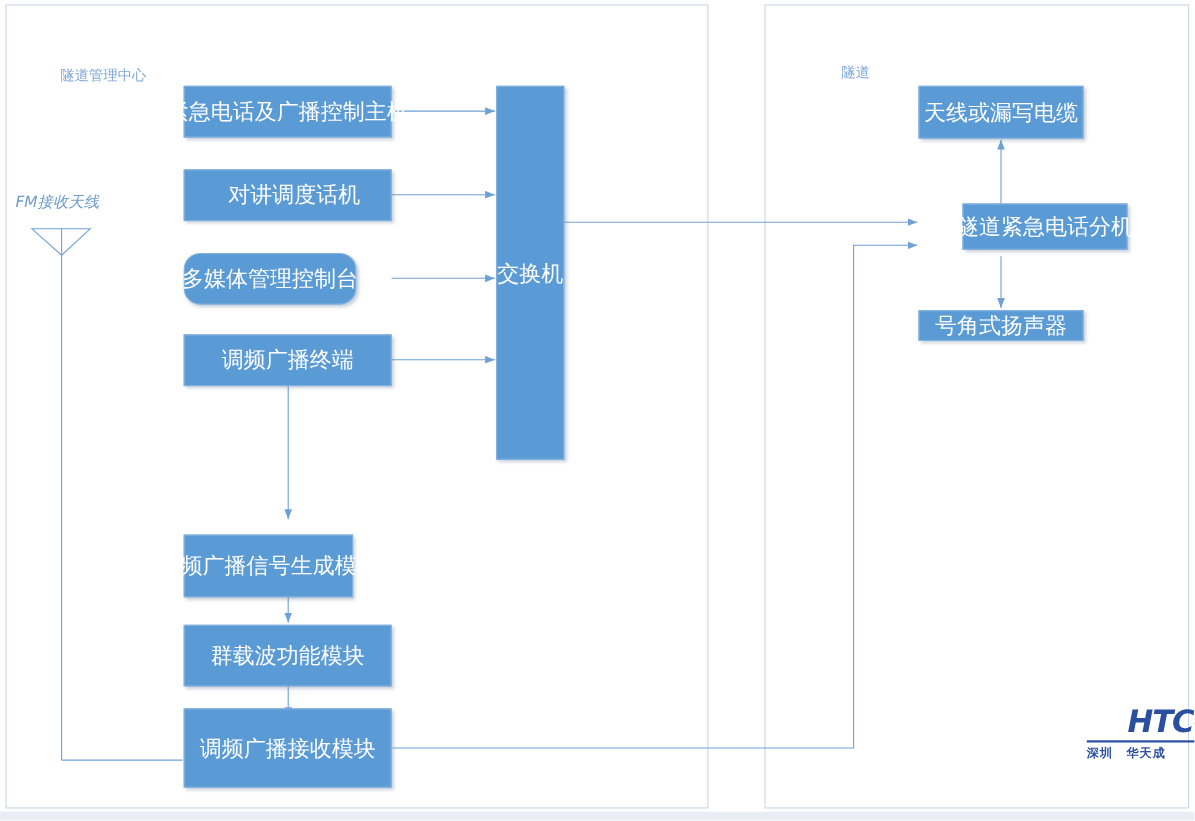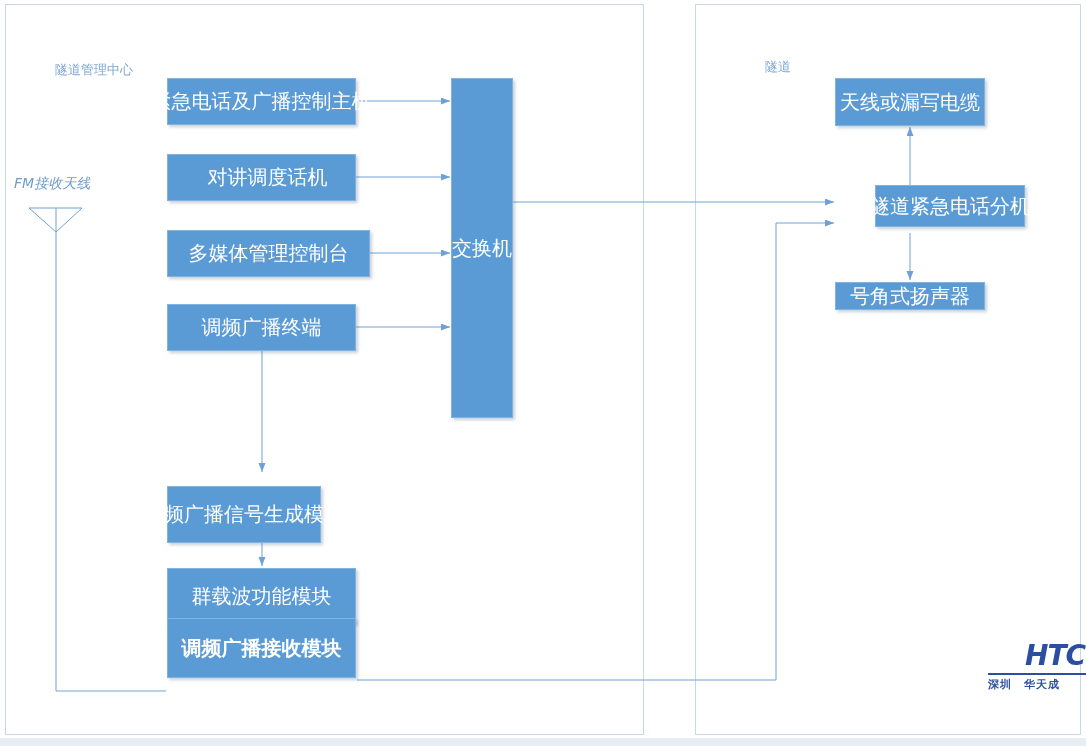--- a/index.html
+++ b/index.html
@@ -28,26 +28,26 @@
     border:1px solid var(--box_border);
     box-shadow:2px 2px 3px rgba(100,120,150,0.35);
     color:var(--box_text);
     font-size:20px;
     display:flex;align-items:center;justify-content:center;
     text-align:center;white-space:nowrap;
     box-sizing:border-box;
   }
   #node-emergency-host{left:167px;top:78px;width:189px;height:47px;}
   #node-intercom-phone{left:167px;top:154px;width:189px;height:47px;padding-left:12px;}
-  #node-multimedia-console{left:167px;top:230px;width:203px;height:47px;}
+  #node-multimedia-console{left:167px;top:230px;width:157px;height:47px;border-radius:15px;}
   #node-fm-terminal{left:167px;top:304px;width:189px;height:47px;}
   #node-switch{left:451px;top:78px;width:62px;height:340px;}
   #node-fm-signal-generator{left:167px;top:486px;width:154px;height:57px;}
   #node-carrier-module{left:167px;top:568px;width:189px;height:56px;}
-  #node-fm-receiver{left:167px;top:618px;width:189px;height:60px;font-weight:bold;}
+  #node-fm-receiver{left:167px;top:644px;width:189px;height:72px;}
   #node-antenna-cable{left:835px;top:78px;width:150px;height:48px;}
   #node-tunnel-phone-extension{left:835px;top:185px;width:150px;height:42px;margin-left:40px;}
   #node-horn-speaker{left:835px;top:282px;width:150px;height:28px;}
   #fm-antenna-label{
     position:absolute;left:14px;top:175px;
     color:var(--fm_label);font-size:14px;white-space:nowrap;font-style:italic;
   }
   #connector-layer{position:absolute;left:0;top:0;width:1086px;height:746px;}
   .connector{stroke:var(--connector);stroke-width:1;fill:none;}
   .arrowhead{fill:var(--connector);}

